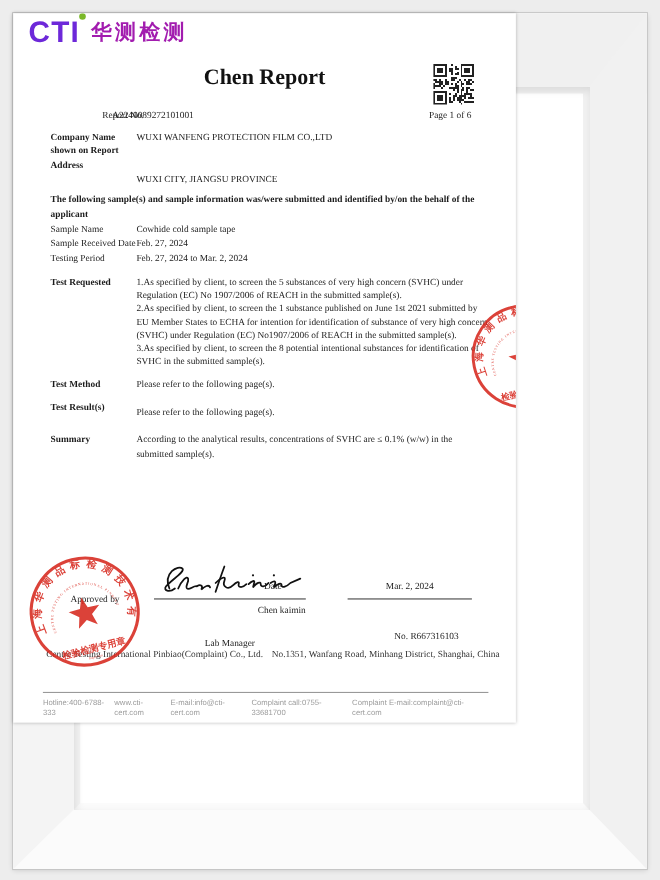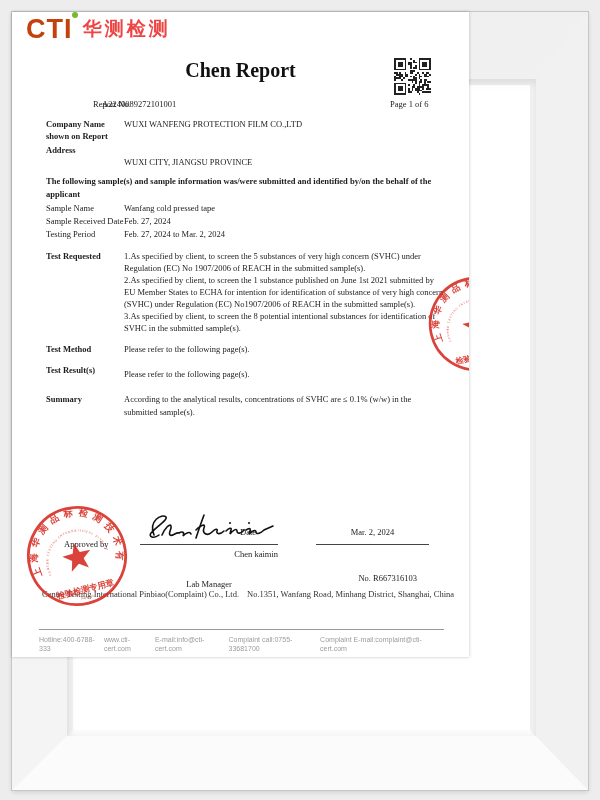--- a/index.html
+++ b/index.html
@@ -18,24 +18,24 @@
                  box-shadow:inset 2px 3px 8px rgba(0,0,0,.10); pointer-events:none; }
   
   .paper { position:absolute; left:0; top:0; width:457px; height:645px;
            background:#fff; overflow:hidden; box-shadow:0 0 3px rgba(0,0,0,.25);
            color:#1c1c1c; font-size:8.5px; line-height:12px; }
   .abs { position:absolute; }
   .b { font-weight:bold; }
   
   .logo { left:14px; top:2px; height:30px; }
   .cti { font-family:"Liberation Sans","DejaVu Sans",sans-serif; font-weight:bold;
-         font-size:27px; color:#c2410c; letter-spacing:1px; position:relative; line-height:30px;}
+         font-size:27px; color:#6d28d9; letter-spacing:1px; position:relative; line-height:30px;}
   .green-dot { position:absolute; width:6px; height:6px; border-radius:50%;
                background:#7ab829; left:46px; top:-2px; }
-  .logo-cn { font-size:19px; font-weight:bold; color:#ef4444; margin-left:8px;
+  .logo-cn { font-size:19px; font-weight:bold; color:#a21caf; margin-left:8px;
              font-family:"Liberation Sans","DejaVu Sans",sans-serif; letter-spacing:3px; vertical-align:3px;}
   .title { left:0; right:0; top:52px; text-align:center; font-size:20px; font-weight:bold; color:#111; }
   .qr { left:382px; top:46px; width:37px; height:37px; }
   .pagelab { left:378px; top:86px; font-size:8.5px; }
   
   .lab { left:34px; }
   .val { left:112px; }
   .wide { width:322px; }
   .intro { left:34px; width:404px; font-weight:bold; }
   .req p { margin:0; }
@@ -198,21 +198,21 @@
     <div class="abs lab b" style="top:106px;">Company Name</div>
     <div class="abs lab b" style="top:118px;">shown on Report</div>
     <div class="abs val" style="top:106px;">WUXI WANFENG PROTECTION FILM CO.,LTD</div>
     <div class="abs lab b" style="top:132px;">Address</div>
     <div class="abs val" style="top:144px;">WUXI CITY, JIANGSU PROVINCE</div>
 
     <div class="abs intro" style="top:163px;">The following sample(s) and sample information was/were submitted and identified by/on the behalf of the</div>
     <div class="abs intro" style="top:176px;">applicant</div>
 
     <div class="abs lab" style="top:190px;">Sample Name</div>
-    <div class="abs val" style="top:190px;">Wanfang cold pressed tape</div>
+    <div class="abs val" style="top:190px;">Cowhide cold sample tape</div>
     <div class="abs lab" style="top:203px;">Sample Received Date</div>
     <div class="abs val" style="top:203px;">Feb. 27, 2024</div>
     <div class="abs lab" style="top:216px;">Testing Period</div>
     <div class="abs val" style="top:216px;">Feb. 27, 2024 to Mar. 2, 2024</div>
 
     <div class="abs lab b" style="top:238px;">Test Requested</div>
     <div class="abs val wide req" style="top:238px;">
       <p>1.As specified by client, to screen the 5 substances of very high concern (SVHC) under Regulation (EC) No 1907/2006 of REACH in the submitted sample(s).</p>
       <p>2.As specified by client, to screen the 1 substance published on June 1st 2021 submitted by EU Member States to ECHA for intention for identification of substance of very high concern (SVHC) under Regulation (EC) No1907/2006 of REACH in the submitted sample(s).</p>
       <p>3.As specified by client, to screen the 8 potential intentional substances for identification of SVHC in the submitted sample(s).</p>

